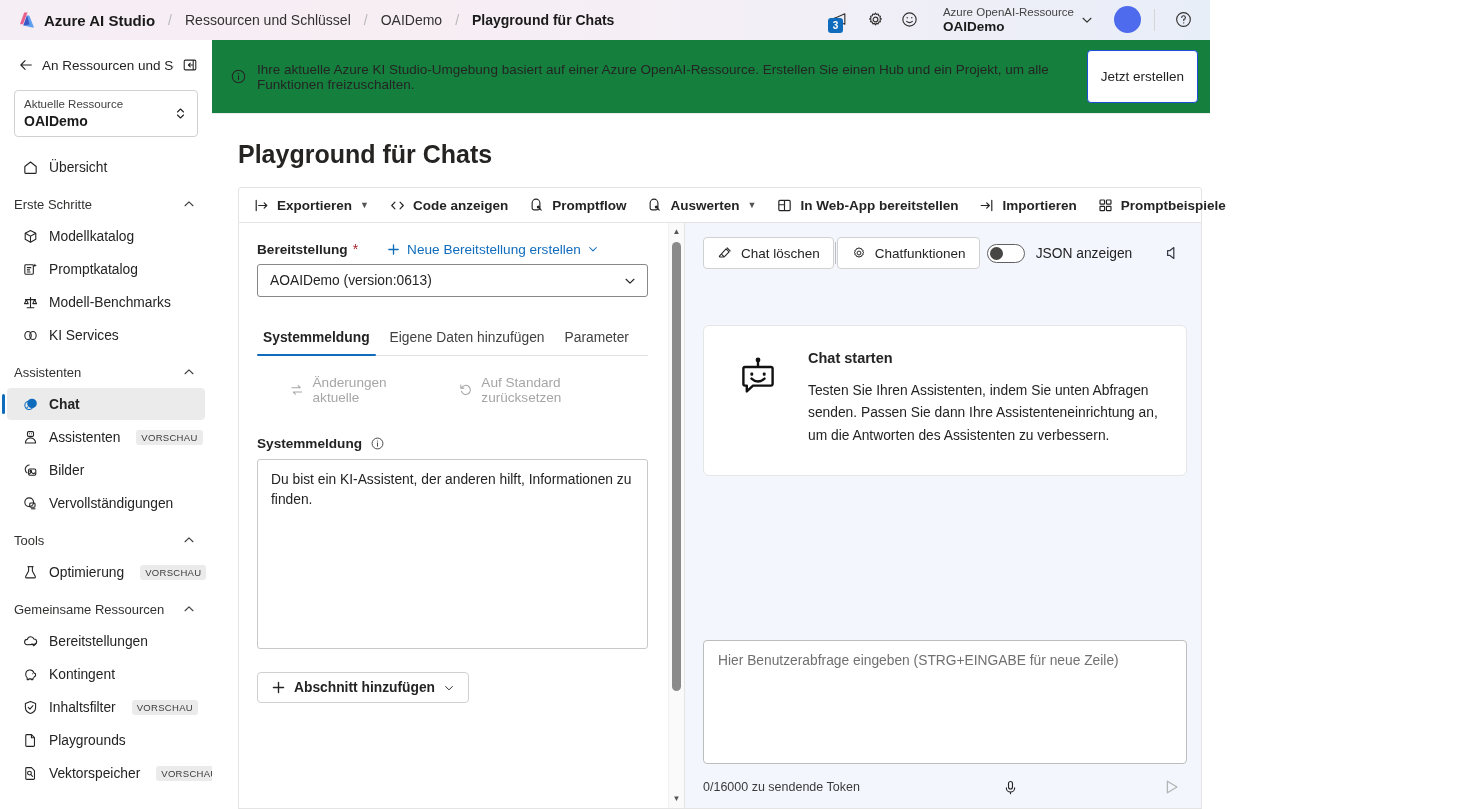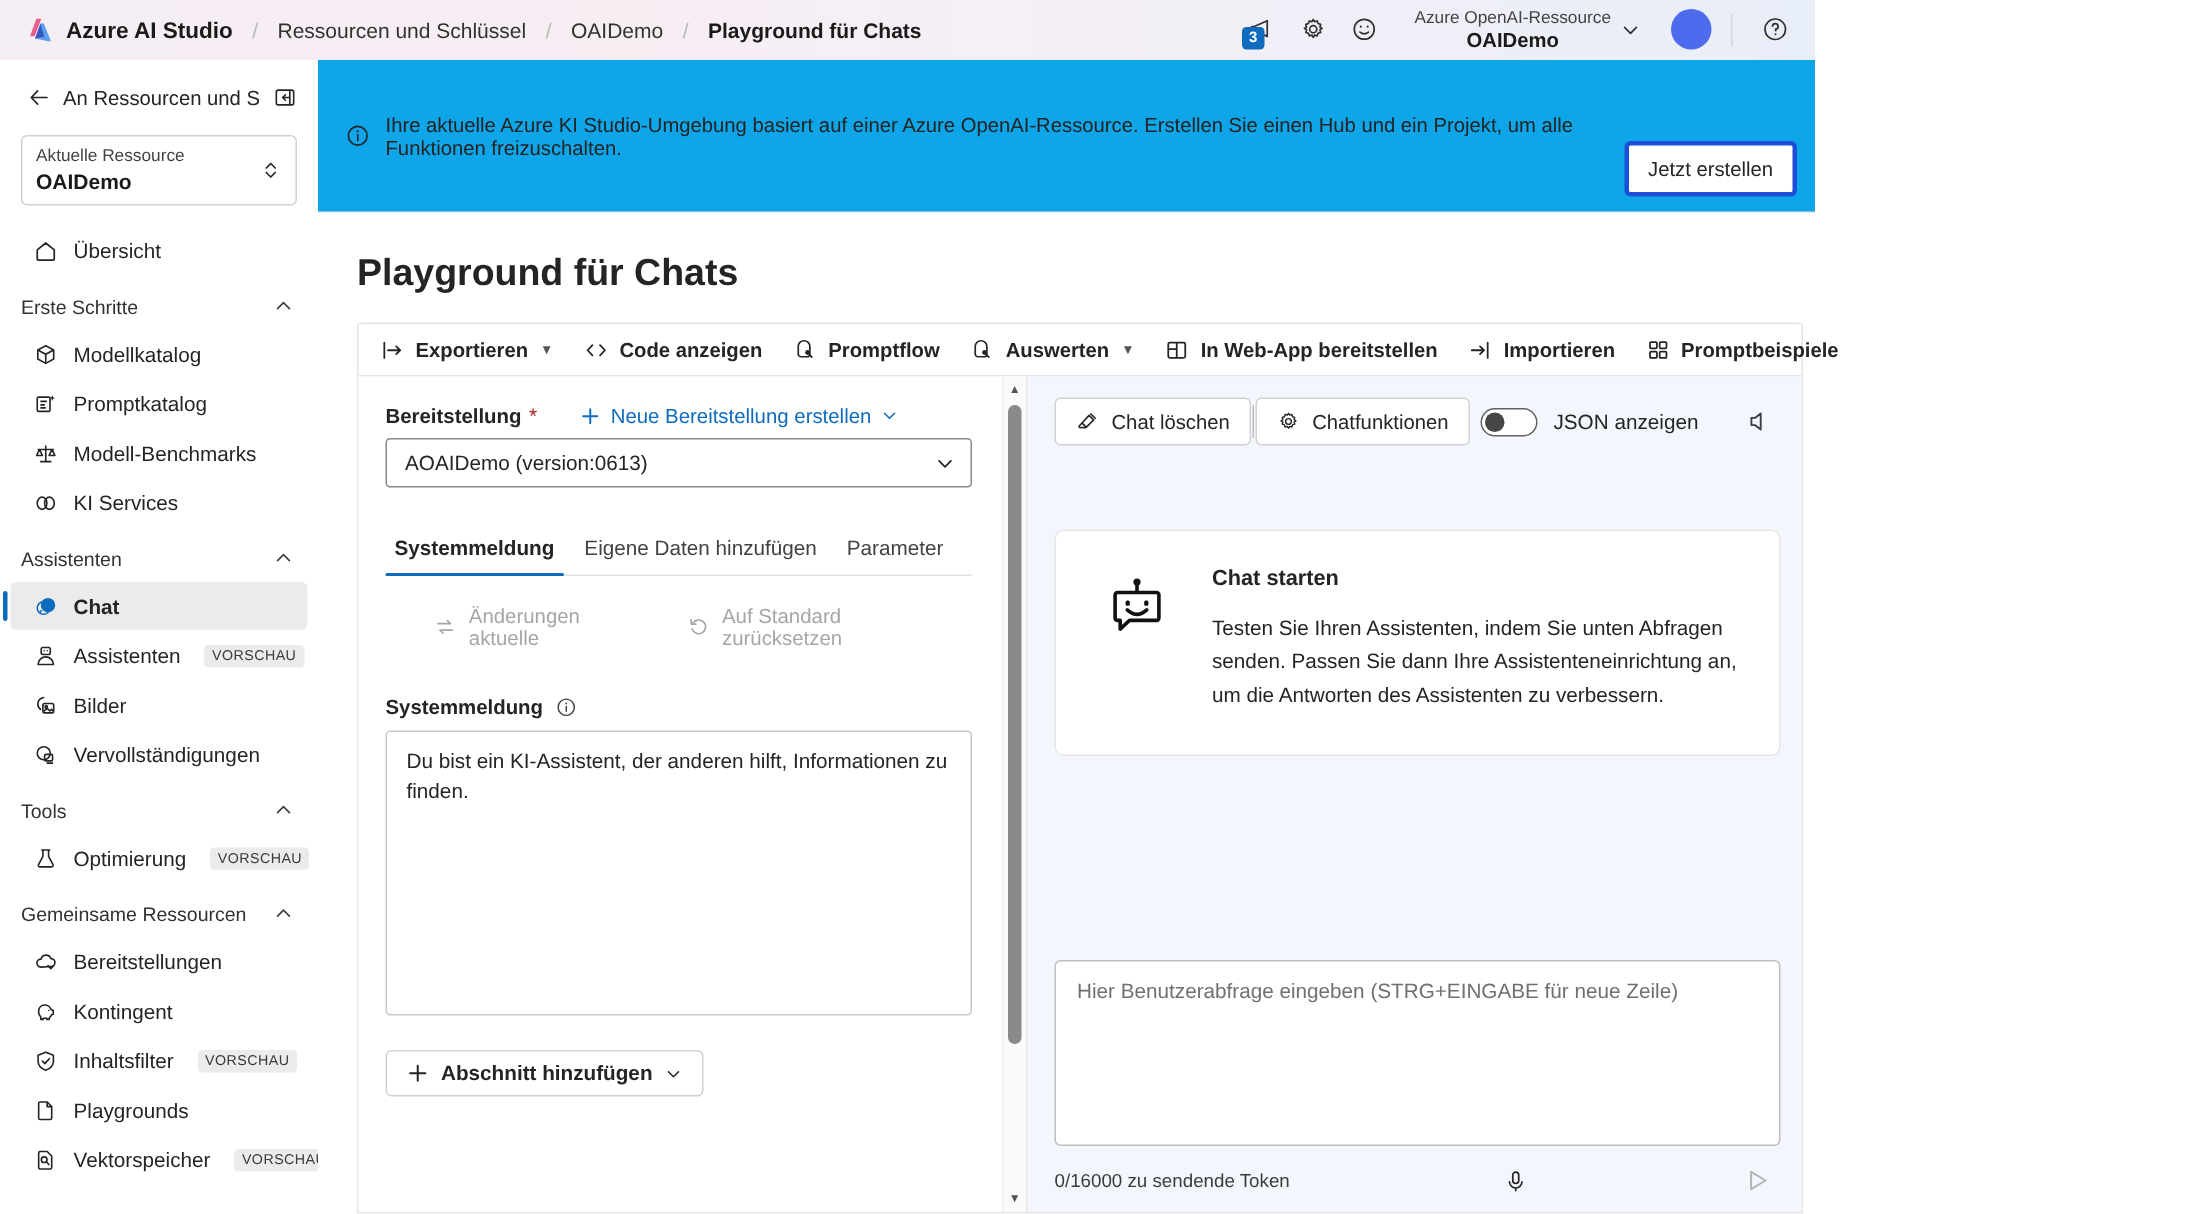--- a/index.html
+++ b/index.html
@@ -29,21 +29,21 @@
     width: 30px; height: 30px; display: flex; align-items: center; justify-content: center;
     border-radius: 4px; position: relative; color: #323130; cursor: pointer;
   }
   .badge {
     position: absolute; left: 1px; bottom: 2px;
     background: #0f6cbd; color: #fff; font-size: 10px; font-weight: bold;
     min-width: 15px; height: 15px; border-radius: 3px;
     display: flex; align-items: center; justify-content: center; padding: 0 2px;
   }
   .resbox { display: flex; align-items: center; gap: 6px; margin-left: 8px; padding: 2px 6px; border-radius: 4px; cursor: pointer; }
-  .res-lines { display: flex; flex-direction: column; align-items: center; line-height: 1.15; }
+  .res-lines { display: flex; flex-direction: column; align-items: flex-start; line-height: 1.15; }
   .res-top { font-size: 11.5px; color: #444; }
   .res-bot { font-size: 13.5px; font-weight: bold; color: #1a1a1a; }
   .avatar { width: 27px; height: 27px; border-radius: 50%; background: #4f6bed; margin-left: 10px; }
   .hdivider { width: 1px; height: 22px; background: #d6d6d6; margin: 0 9px; }
 
   
   .body { flex: 1; display: flex; min-height: 0; }
 
   
   .sidebar {
@@ -83,28 +83,28 @@
   }
   .group-head .gh-label { flex: 1; }
   .pill {
     font-size: 9.5px; letter-spacing: .3px; background: #ebebeb; color: #3b3b3b;
     border-radius: 3px; padding: 2px 5px; margin-left: 6px; font-weight: normal;
   }
 
   
   .main { flex: 1; min-width: 0; display: flex; flex-direction: column; background: #fff; }
   .banner {
-    margin: 0; background: #0ea5e9; border-bottom: 1px solid #ececec;
+    margin: 0; background: #15803d; border-bottom: 1px solid #ececec;
     display: flex; align-items: center; gap: 10px; padding: 10px 12px 10px 18px;
     min-height: 42px;
   }
   .banner-text { flex: 1; font-size: 13.5px; color: #242424; }
   .banner-btn {
-    background: #fff; border: 3px solid #1d4ed8; border-radius: 4px;
-    padding: 8px 13px; font-size: 13.5px; font-family: inherit; color: #242424; cursor: pointer; margin-top: 44px;
+    background: #fff; border: 1px solid #1d4ed8; border-radius: 4px;
+    padding: 18px 13px; font-size: 13.5px; font-family: inherit; color: #242424; cursor: pointer;
   }
 
   .page-title { font-size: 25px; font-weight: bold; color: #252423; padding: 26px 0 18px 26px; }
 
   .toolbar {
     margin: 0 8px 0 26px; border: 1px solid #e4e4e4; border-bottom: 1px solid #e4e4e4;
     display: flex; align-items: center; height: 36px; padding: 0 4px;
     background: #fff; border-radius: 3px 3px 0 0;
   }
   .tb-item {

